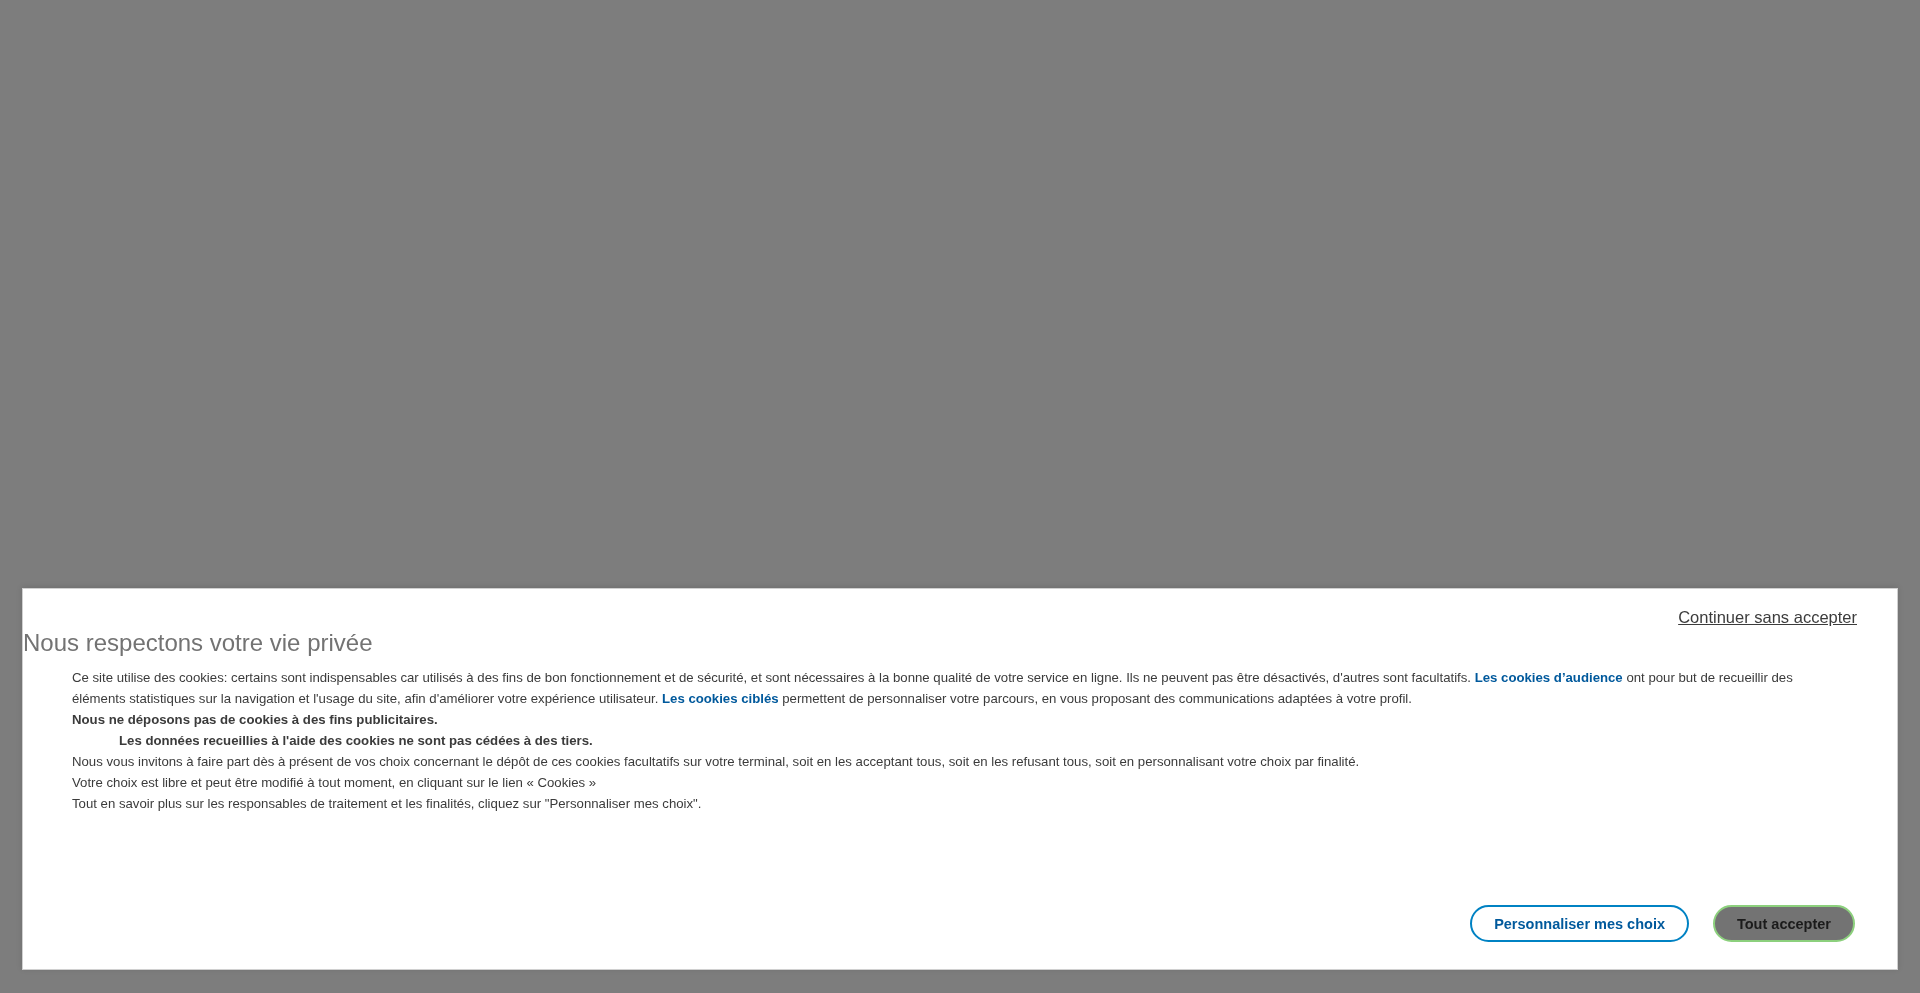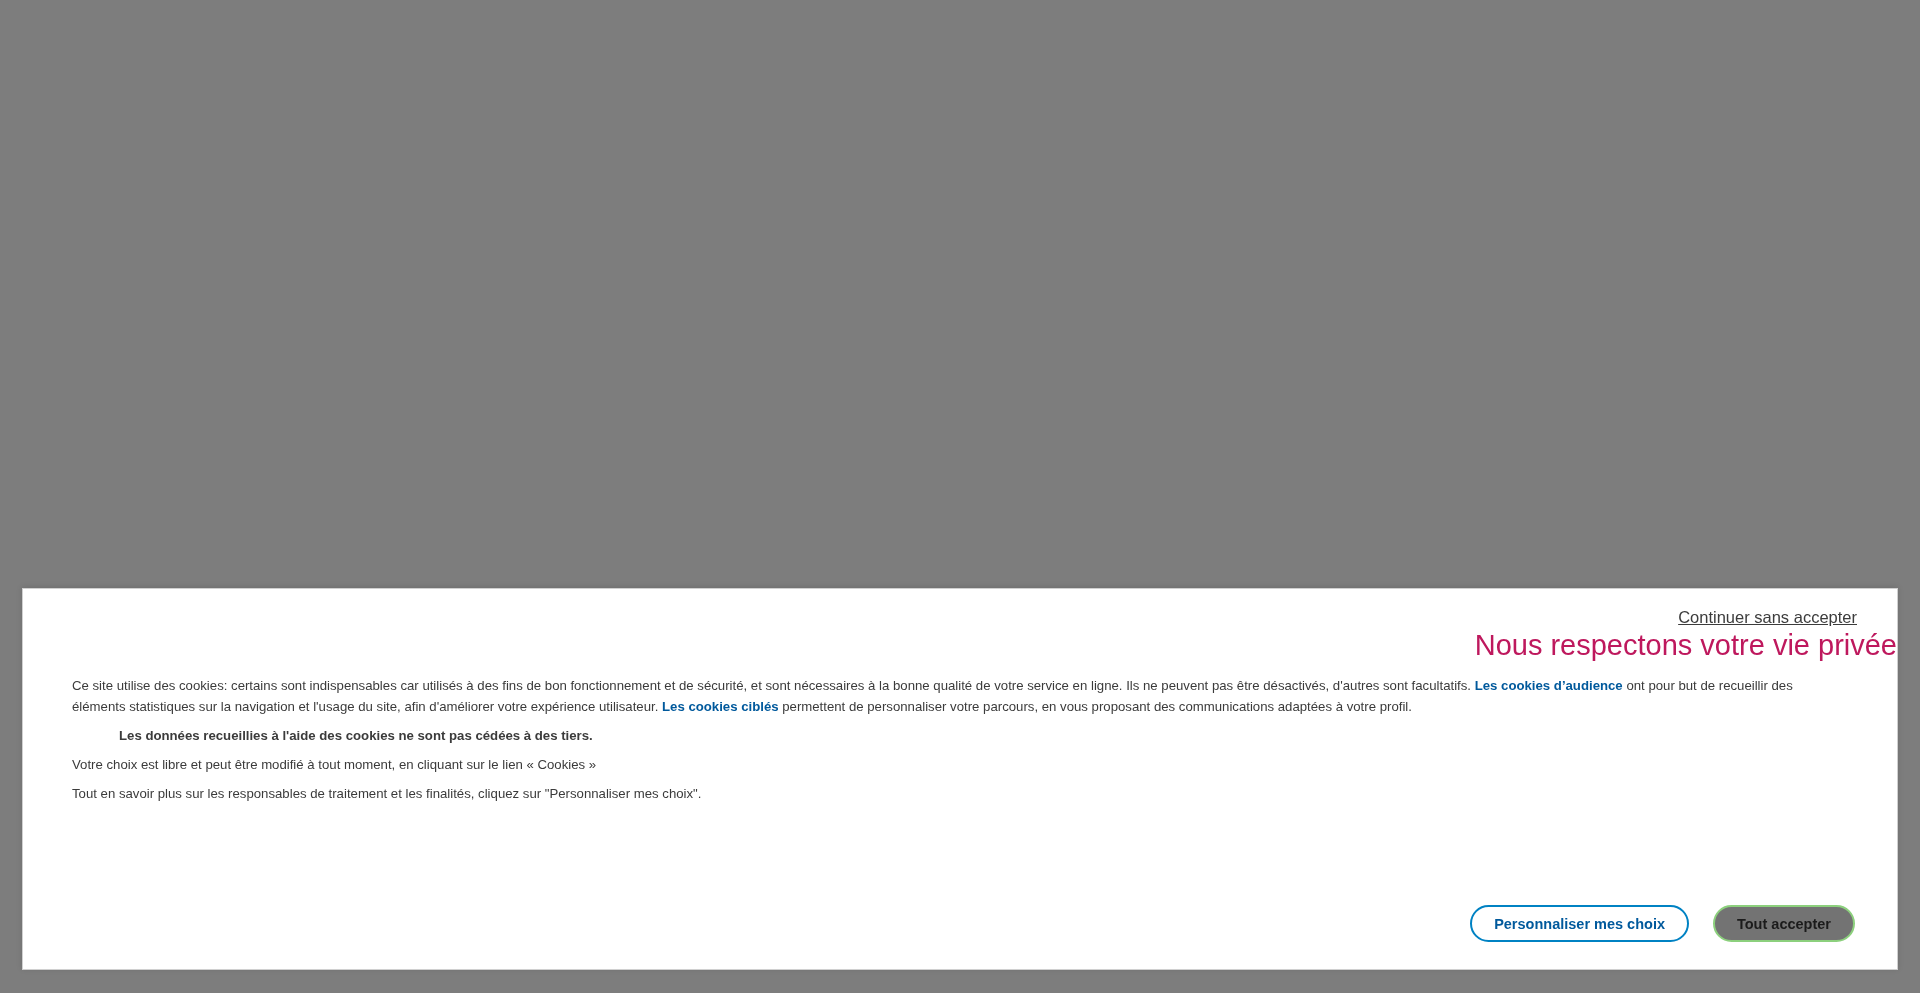--- a/index.html
+++ b/index.html
@@ -48,35 +48,35 @@
     text-decoration: underline;
     cursor: pointer;
     white-space: nowrap;
   }
 
   .consent-title {
     position: absolute;
     left: 0;
     right: 0;
     top: 40px;
-    text-align: right;
-    font-size: 29px;
+    text-align: left;
+    font-size: 24px;
     font-weight: 400;
-    color: #be185d;
+    color: #737373;
   }
 
   .consent-body {
     position: absolute;
     left: 49px;
     right: 49px;
     top: 78px;
   }
 
   .consent-body p {
-    margin: 8px 0 0 0;
+    margin: 0 0 0 0;
     font-size: 13.2px;
     line-height: 21px;
     color: #3b3b3b;
   }
 
   .p-intro { margin-bottom: 20px; }
   .p-nodep { margin-bottom: 1px; }
   .p-nocede { margin-bottom: 20px; padding-left: 47px; }
   .p-invite { margin-bottom: 11px; }
   .p-free { margin-bottom: 11px; }
@@ -138,23 +138,25 @@
   <div class="consent-banner">
 
     <a class="skip-link" href="#">Continuer sans accepter</a>
 
     <div class="consent-title">Nous respectons votre vie privée</div>
 
     <div class="consent-body">
 
       <p class="p-intro"><span>Ce site utilise des cookies: certains sont indispensables car utilisés à des fins de bon fonctionnement et de sécurité, et sont nécessaires à la bonne qualité de votre service en ligne. Ils ne peuvent pas être désactivés, d'autres sont facultatifs. </span><a class="strong-link" href="#">Les cookies d’audience</a><span> ont pour but de recueillir des éléments statistiques sur la navigation et l'usage du site, afin d'améliorer votre expérience utilisateur. </span><a class="strong-link" href="#">Les cookies ciblés</a><span> permettent de personnaliser votre parcours, en vous proposant des communications adaptées à votre profil.</span></p>
 
+      <p class="p-nodep blue-bold">Nous ne déposons pas de cookies à des fins publicitaires.</p>
 
       <p class="p-nocede blue-bold">Les données recueillies à l'aide des cookies ne sont pas cédées à des tiers.</p>
 
+      <p class="p-invite">Nous vous invitons à faire part dès à présent de vos choix concernant le dépôt de ces cookies facultatifs sur votre terminal, soit en les acceptant tous, soit en les refusant tous, soit en personnalisant votre choix par finalité.</p>
 
       <p class="p-free">Votre choix est libre et peut être modifié à tout moment, en cliquant sur le lien « Cookies »</p>
 
       <p class="p-more">Tout en savoir plus sur les responsables de traitement et les finalités, cliquez sur "Personnaliser mes choix".</p>
     </div>
 
     <div class="consent-actions">
       <button class="btn btn-secondary">Personnaliser mes choix</button>
       <button class="btn btn-primary">Tout accepter</button>
     </div>

